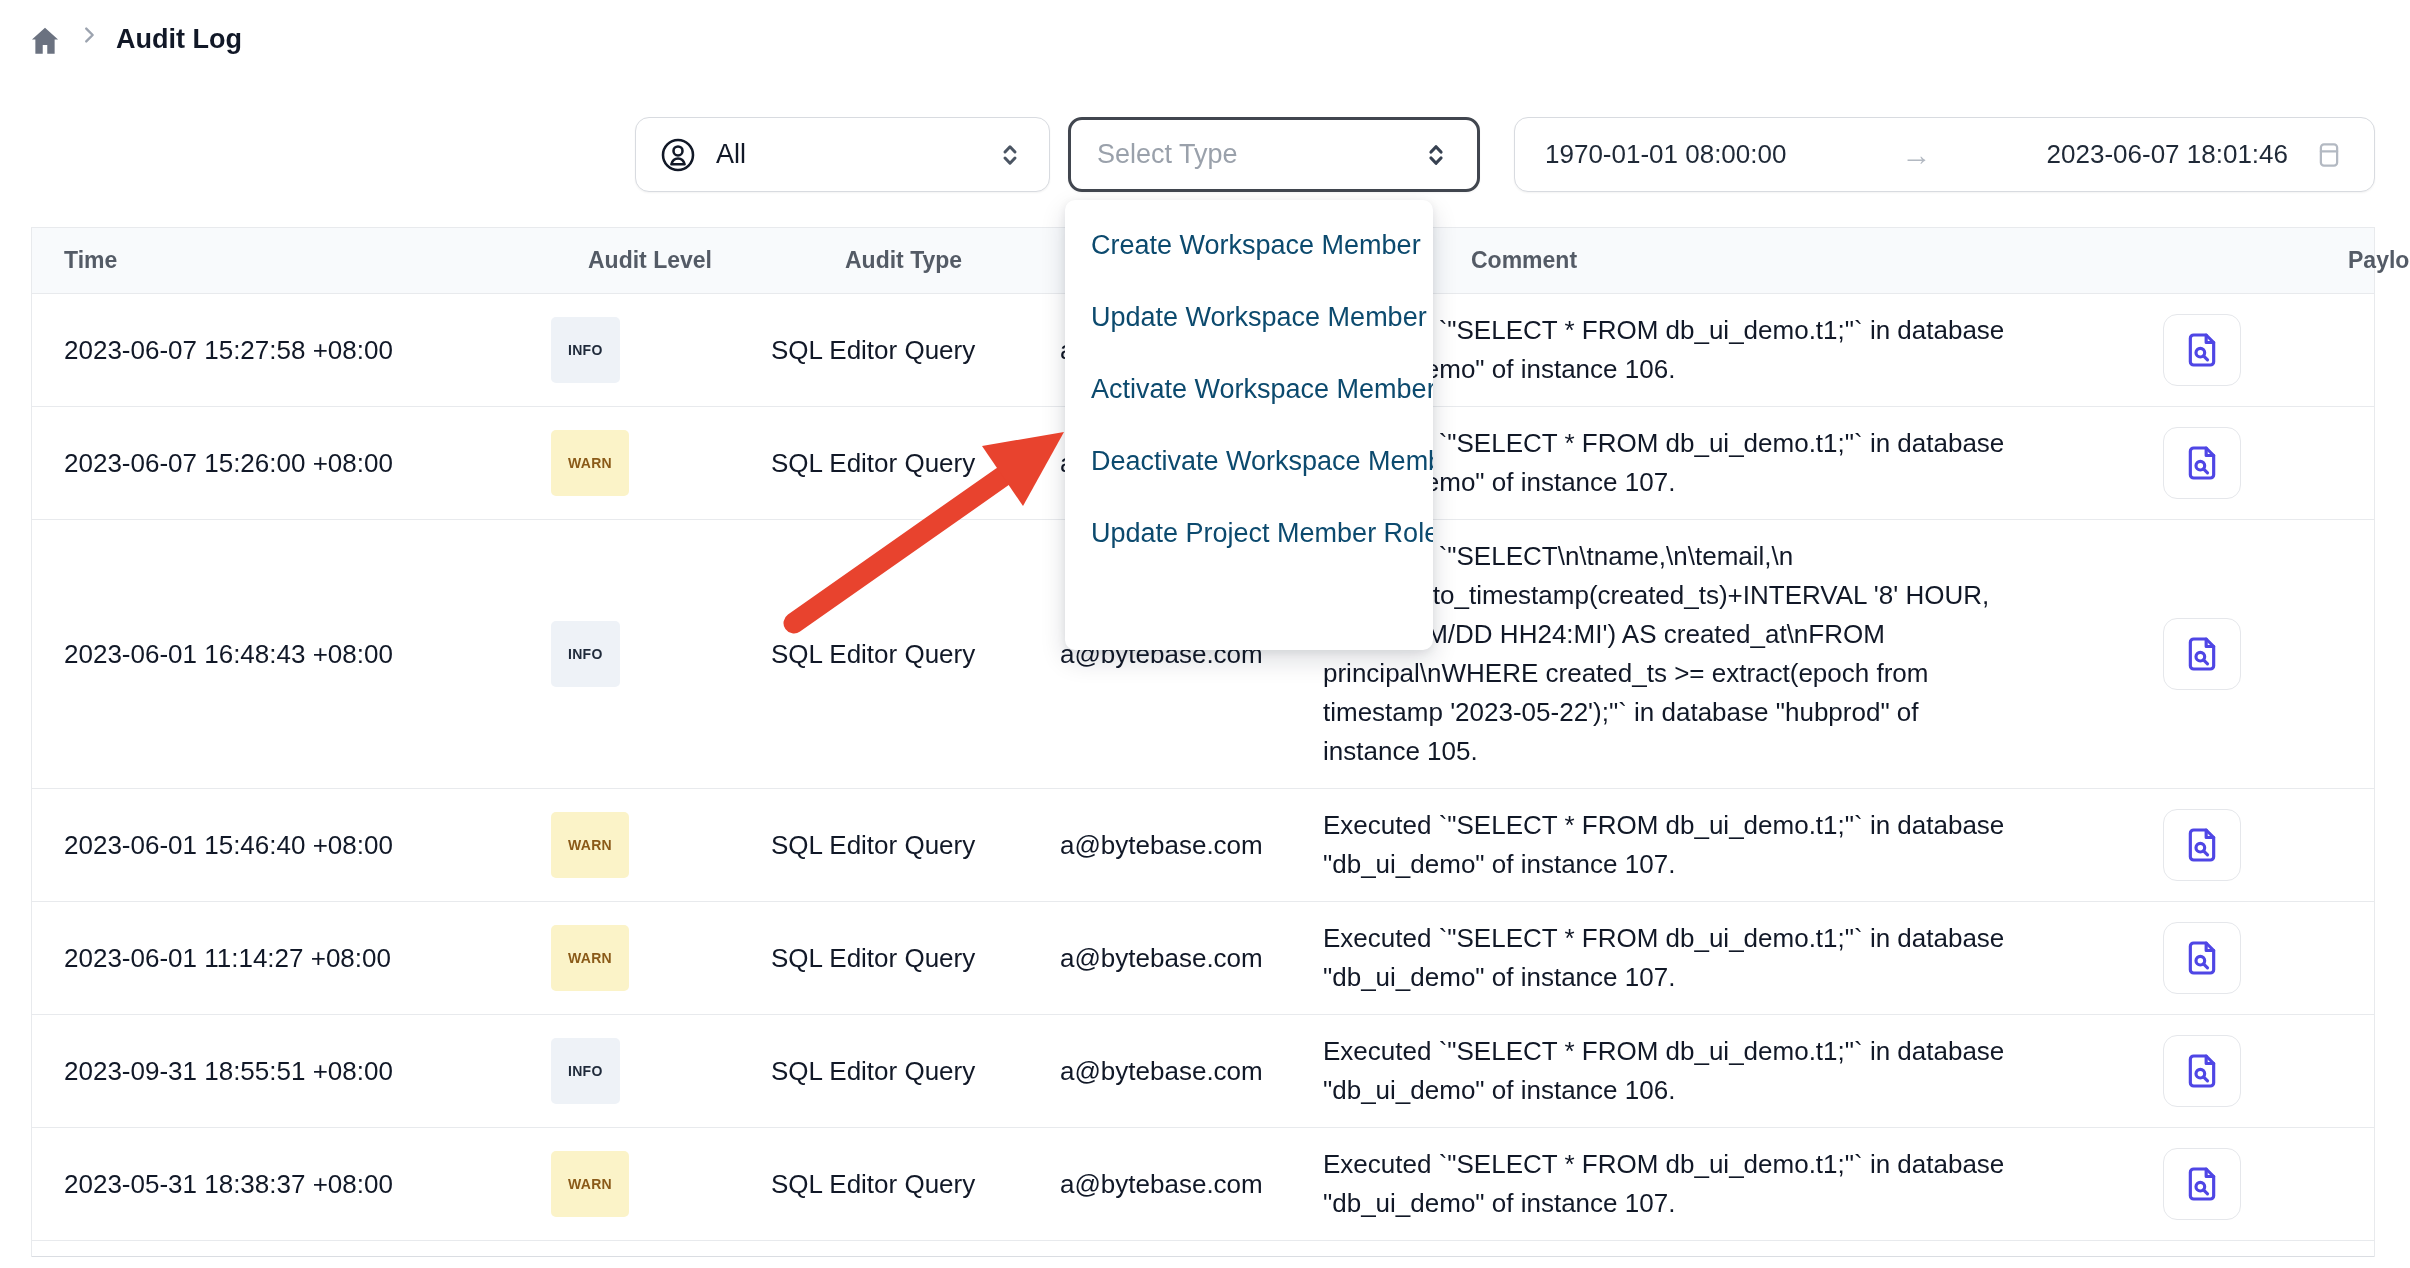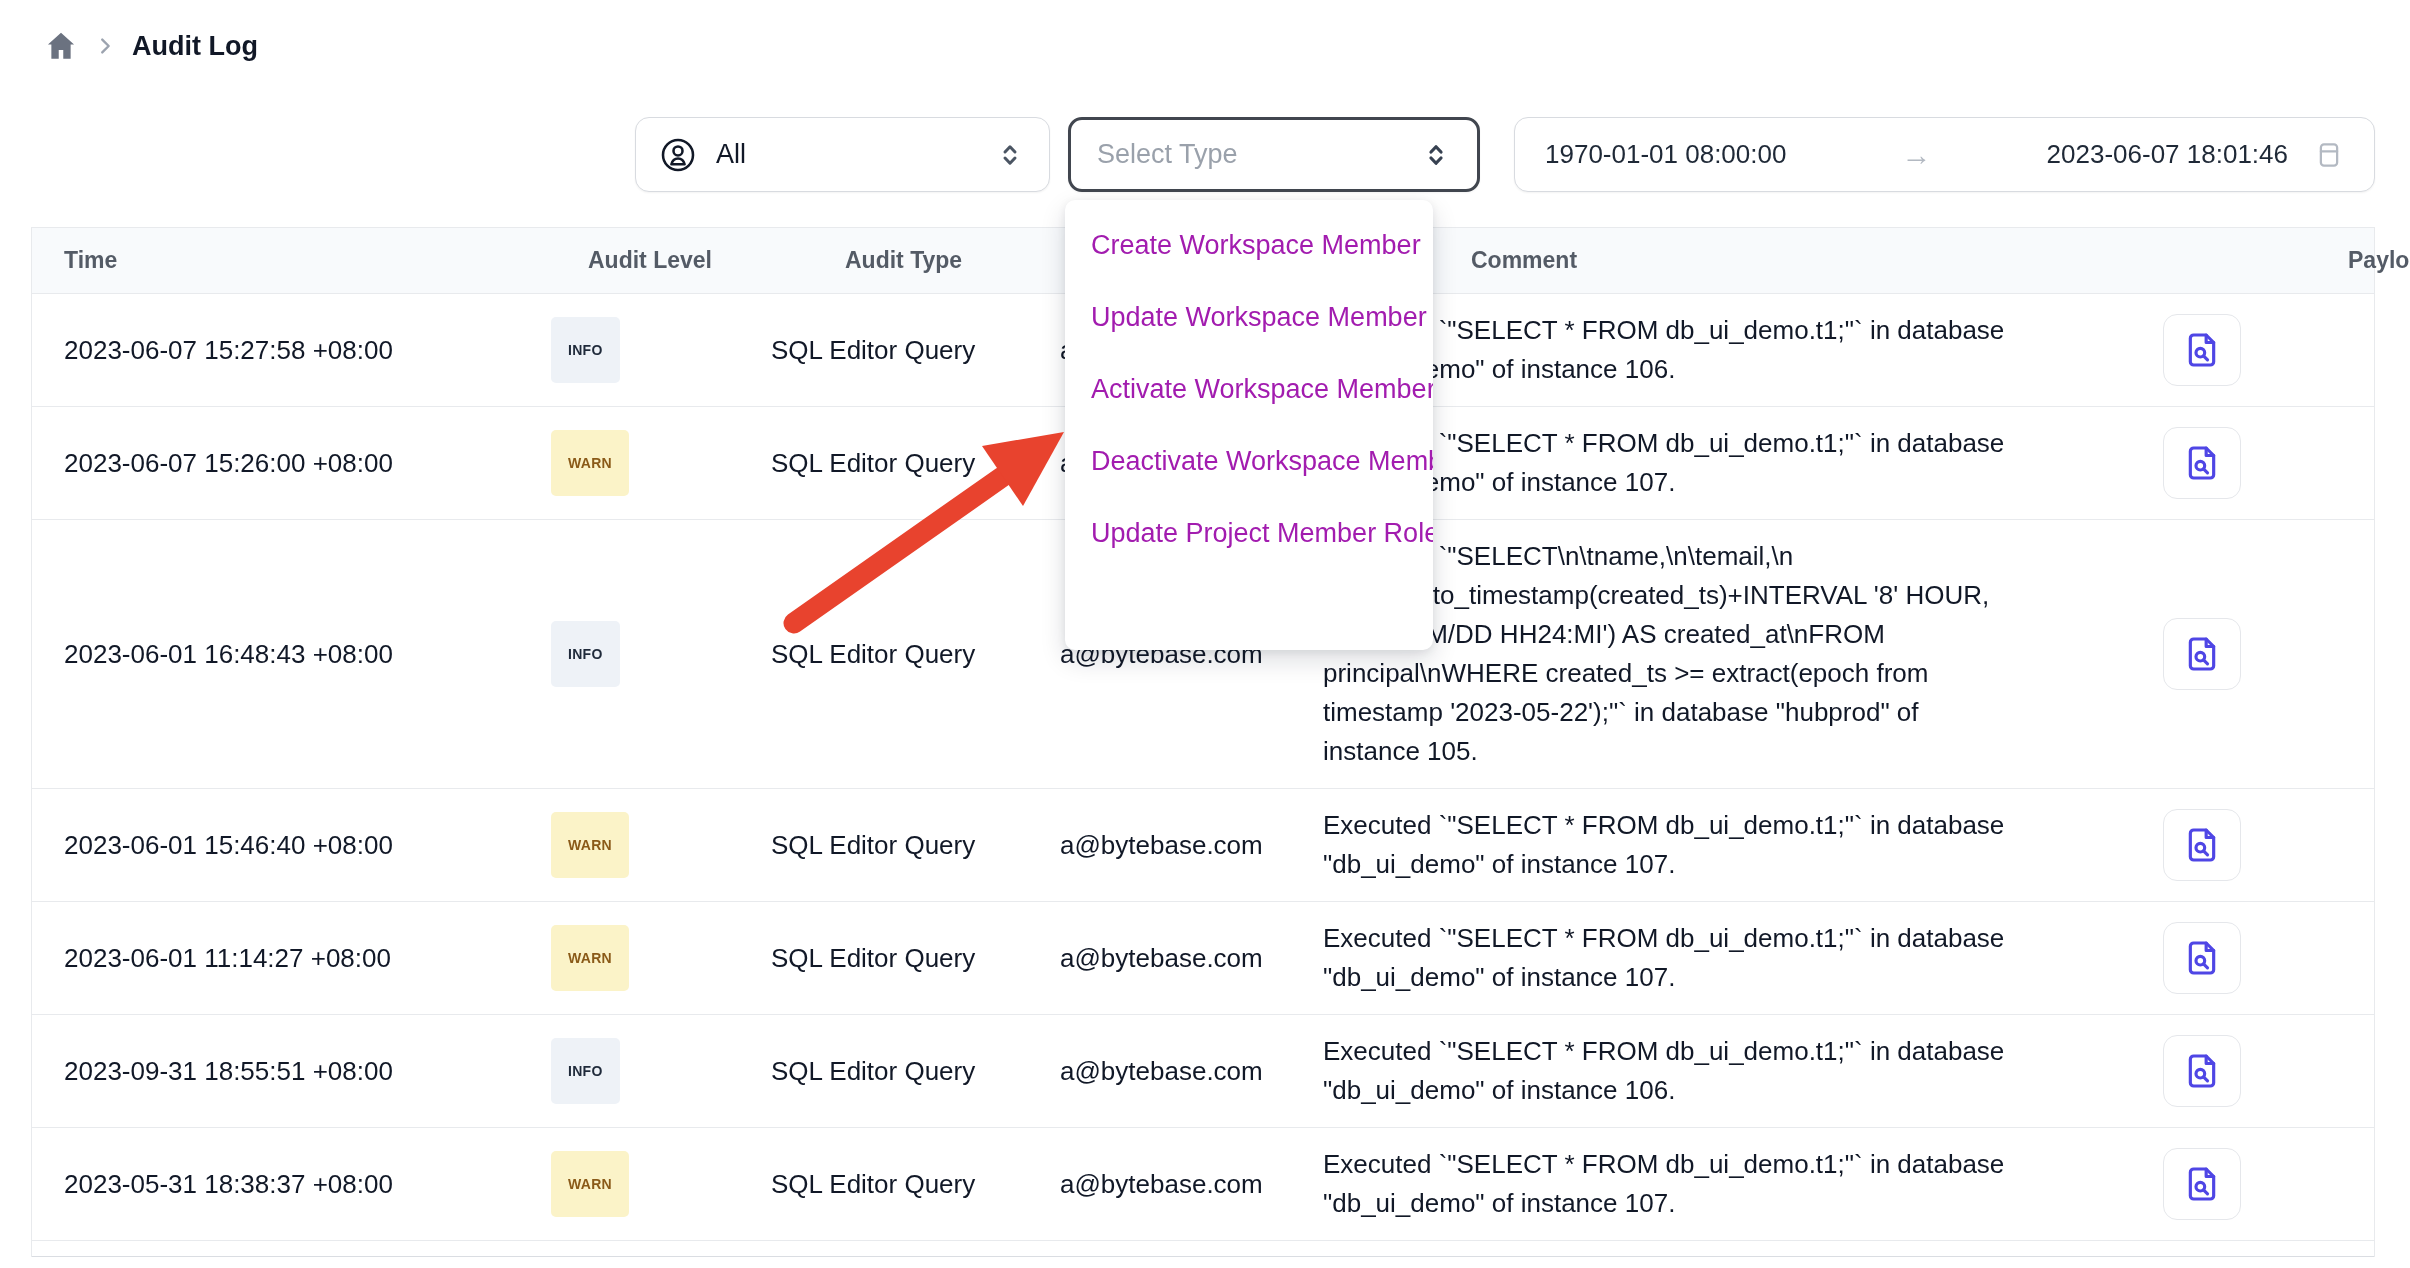--- a/index.html
+++ b/index.html
@@ -1,20 +1,20 @@
 <!DOCTYPE html>
 <html><head>
 <meta charset="utf-8">
 <style>
   html,body{margin:0;padding:0;background:#fff;}
   .stage{position:relative;width:2410px;height:1268px;background:#fff;overflow:hidden;
          font-family:"Liberation Sans","DejaVu Sans",sans-serif;color:#111827;}
 
   
-  .breadcrumb{position:absolute;left:44px;top:24px;display:flex;align-items:center;gap:16px;height:44px;}
+  .breadcrumb{position:absolute;left:28px;top:24px;display:flex;gap:16px;height:44px;}
   .bc-home{width:34px;height:34px;}
   .bc-chev{width:22px;height:22px;}
   .bc-title{font-size:27px;font-weight:600;color:#111827;}
 
   
   .filters{position:absolute;left:635px;top:117px;display:flex;align-items:center;}
   .fbox{height:75px;border:1.5px solid #d8dbe0;border-radius:14px;background:#fff;
         display:flex;align-items:center;box-sizing:border-box;box-shadow:0 1px 2px rgba(0,0,0,.05);}
   .f-actor{width:415px;padding:0 24px;}
   .f-type{width:412px;margin-left:18px;border:3px solid #41464f;padding:0 26px;}
@@ -45,21 +45,21 @@
   .badge.info{background:#eef2f7;color:#1f2a3a;}
   .badge.warn{background:#fbf3c8;color:#8a5a18;}
   .payload-btn{width:78px;height:72px;border:1.5px solid #e5e7eb;border-radius:14px;background:#fff;
                display:flex;align-items:center;justify-content:center;cursor:pointer;padding:0;}
   .payload-btn svg{width:40px;height:40px;}
 
   
   .menu{position:absolute;left:1065px;top:200px;width:368px;height:450px;background:#fff;border-radius:10px;
         box-shadow:0 10px 26px rgba(15,23,42,.14),0 2px 8px rgba(15,23,42,.08);z-index:40;
         padding:9px 0;box-sizing:border-box;overflow:hidden;}
-  .menu-item{height:72px;display:flex;align-items:center;padding-left:26px;font-size:27px;color:#a21caf;
+  .menu-item{height:72px;display:flex;align-items:center;padding-left:26px;font-size:27px;color:#0c4a6e;
              white-space:nowrap;overflow:hidden;cursor:pointer;}
 
   
   .arrow-overlay{position:absolute;left:0;top:0;z-index:50;pointer-events:none;}
 </style>
 </head>
 <body>
 
 <div class="stage">
 

